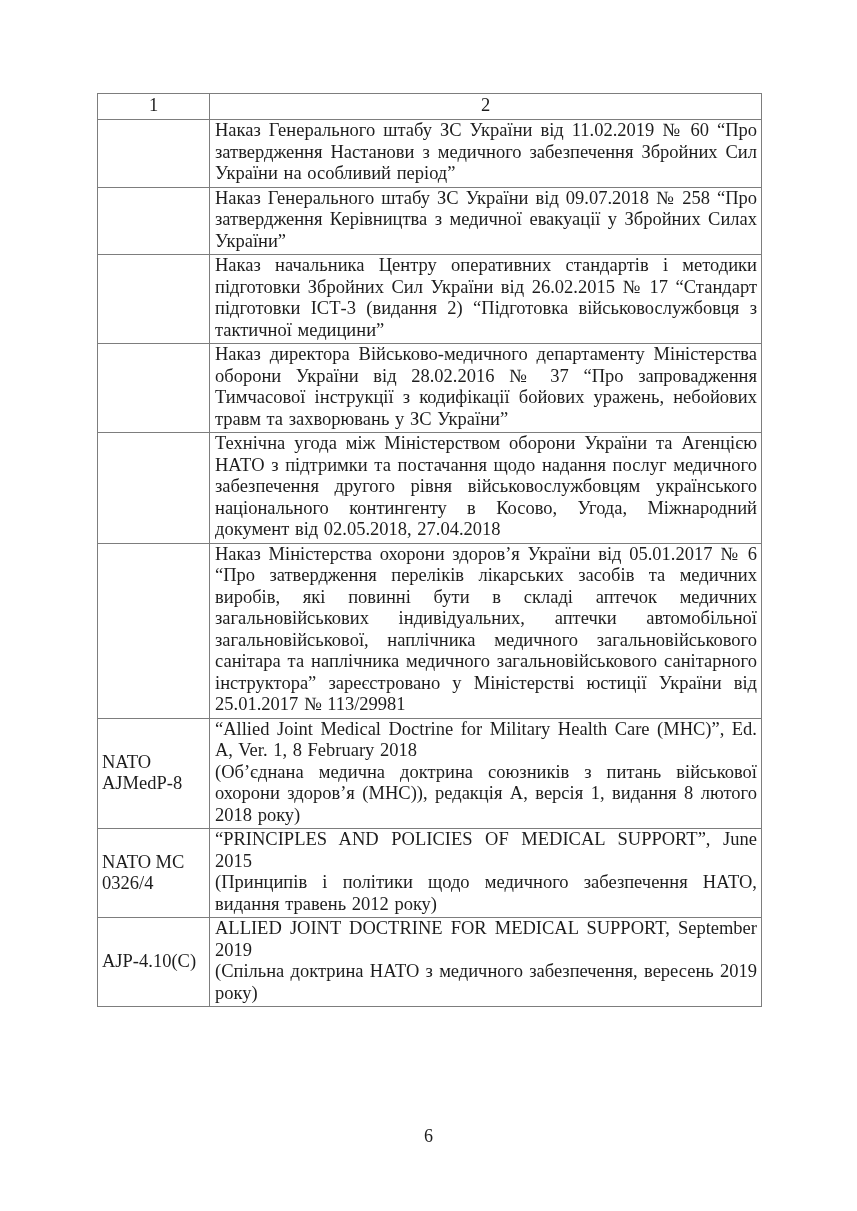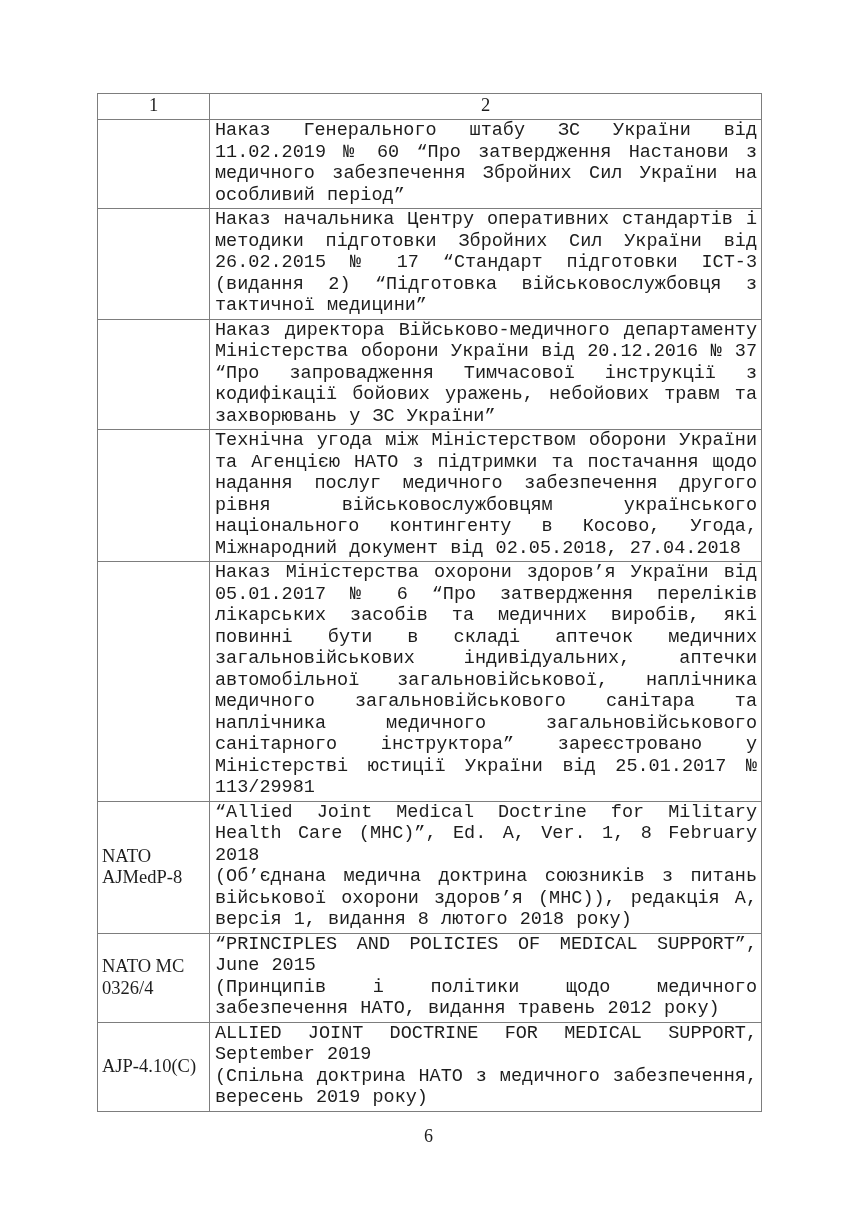--- a/index.html
+++ b/index.html
@@ -42,21 +42,20 @@
   }
   .doc-table td.desc {
     vertical-align: top;
     padding: 0 4px 2px 5px;
   }
   .doc-table td.desc p {
     margin: 0;
     text-align: justify;
     text-justify: inter-word;
     word-spacing: 1px;
-    font-family: Liberation Mono, monospace;
   }
   .page-number {
     position: absolute;
     left: 0; right: 0;
     top: 1126px;
     text-align: center;
     font-size: 18px;
     line-height: 21px;
   }
 </style>
@@ -79,27 +78,33 @@
     <tbody>
       <tr>
         <td class="ref"></td>
         <td class="desc">
           <p>Наказ Генерального штабу ЗС України від 11.02.2019 № 60 “Про затвердження Настанови з медичного забезпечення Збройних Сил України на особливий період”</p>
         </td>
       </tr>
       <tr>
         <td class="ref"></td>
         <td class="desc">
+          <p>Наказ Генерального штабу ЗС України від 09.07.2018 № 258 “Про затвердження Керівництва з медичної евакуації у Збройних Силах України”</p>
+        </td>
+      </tr>
+      <tr>
+        <td class="ref"></td>
+        <td class="desc">
           <p>Наказ начальника Центру оперативних стандартів і методики підготовки Збройних Сил України від 26.02.2015 № 17 “Стандарт підготовки ІСТ-3 (видання 2) “Підготовка військовослужбовця з тактичної медицини”</p>
         </td>
       </tr>
       <tr>
         <td class="ref"></td>
         <td class="desc">
-          <p>Наказ директора Військово-медичного департаменту Міністерства оборони України від 20.12.2016 № 37 “Про запровадження Тимчасової інструкції з кодифікації бойових уражень, небойових травм та захворювань у ЗС України”</p>
+          <p>Наказ директора Військово-медичного департаменту Міністерства оборони України від 28.02.2016 № 37 “Про запровадження Тимчасової інструкції з кодифікації бойових уражень, небойових травм та захворювань у ЗС України”</p>
         </td>
       </tr>
       <tr>
         <td class="ref"></td>
         <td class="desc">
           <p>Технічна угода між Міністерством оборони України та Агенцією НАТО з підтримки та постачання щодо надання послуг медичного забезпечення другого рівня військовослужбовцям українського національного контингенту в Косово, Угода, Міжнародний документ від 02.05.2018, 27.04.2018</p>
         </td>
       </tr>
       <tr>
         <td class="ref"></td>

